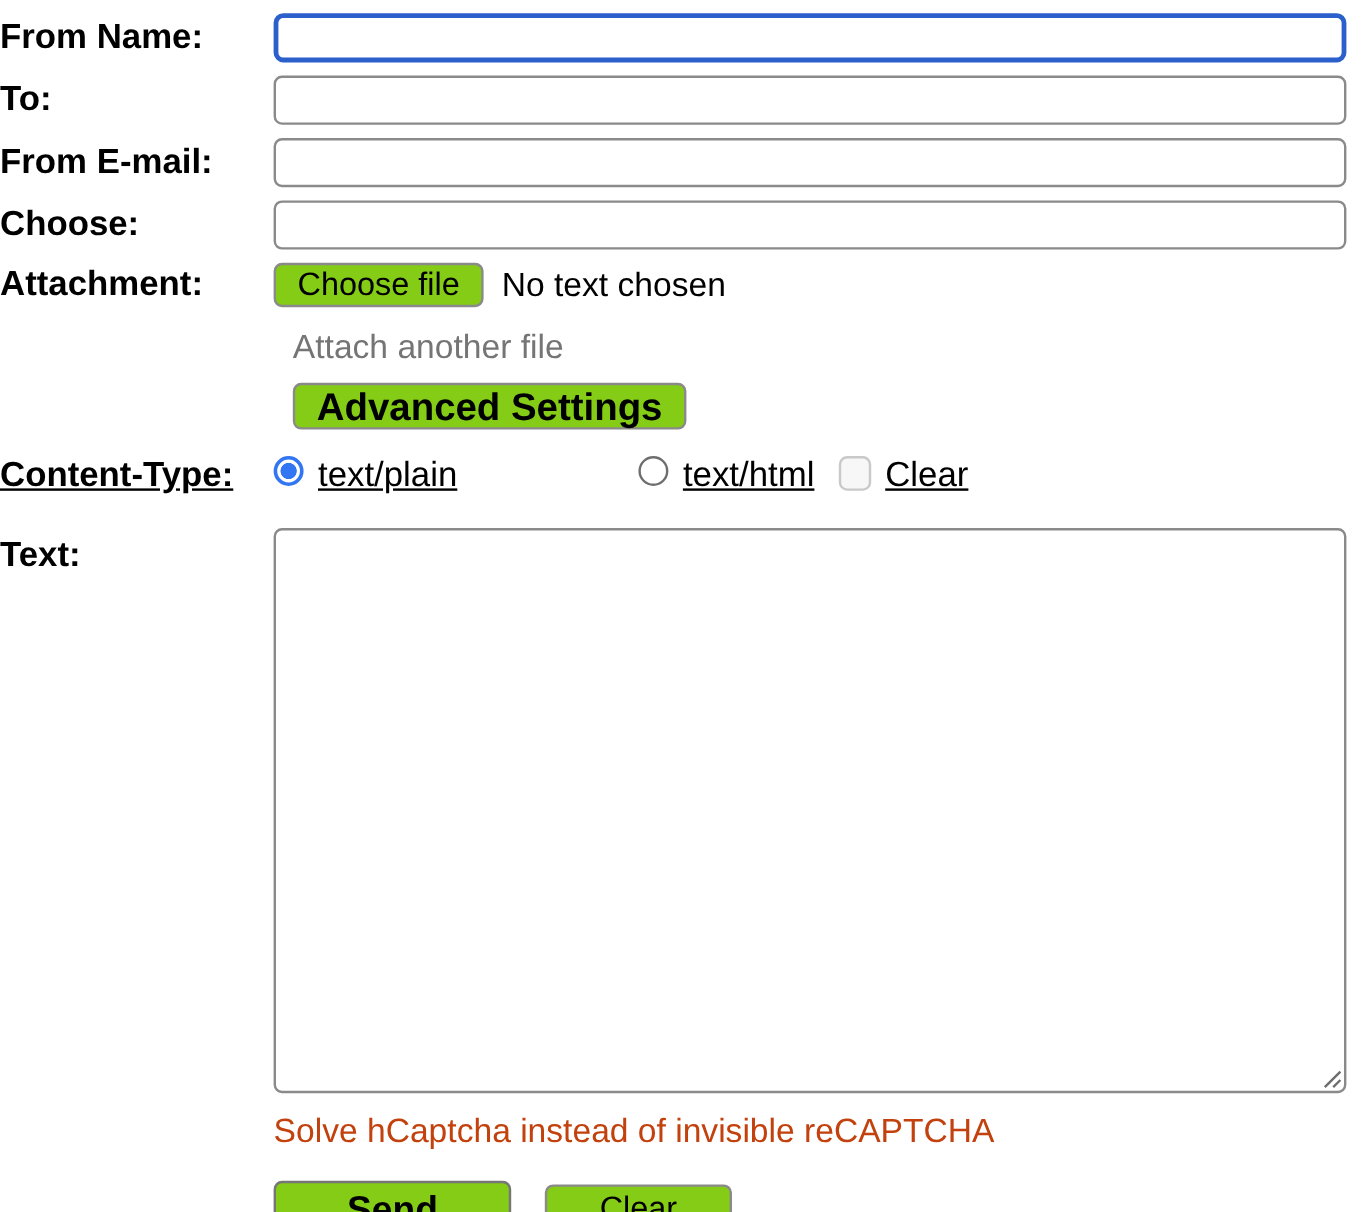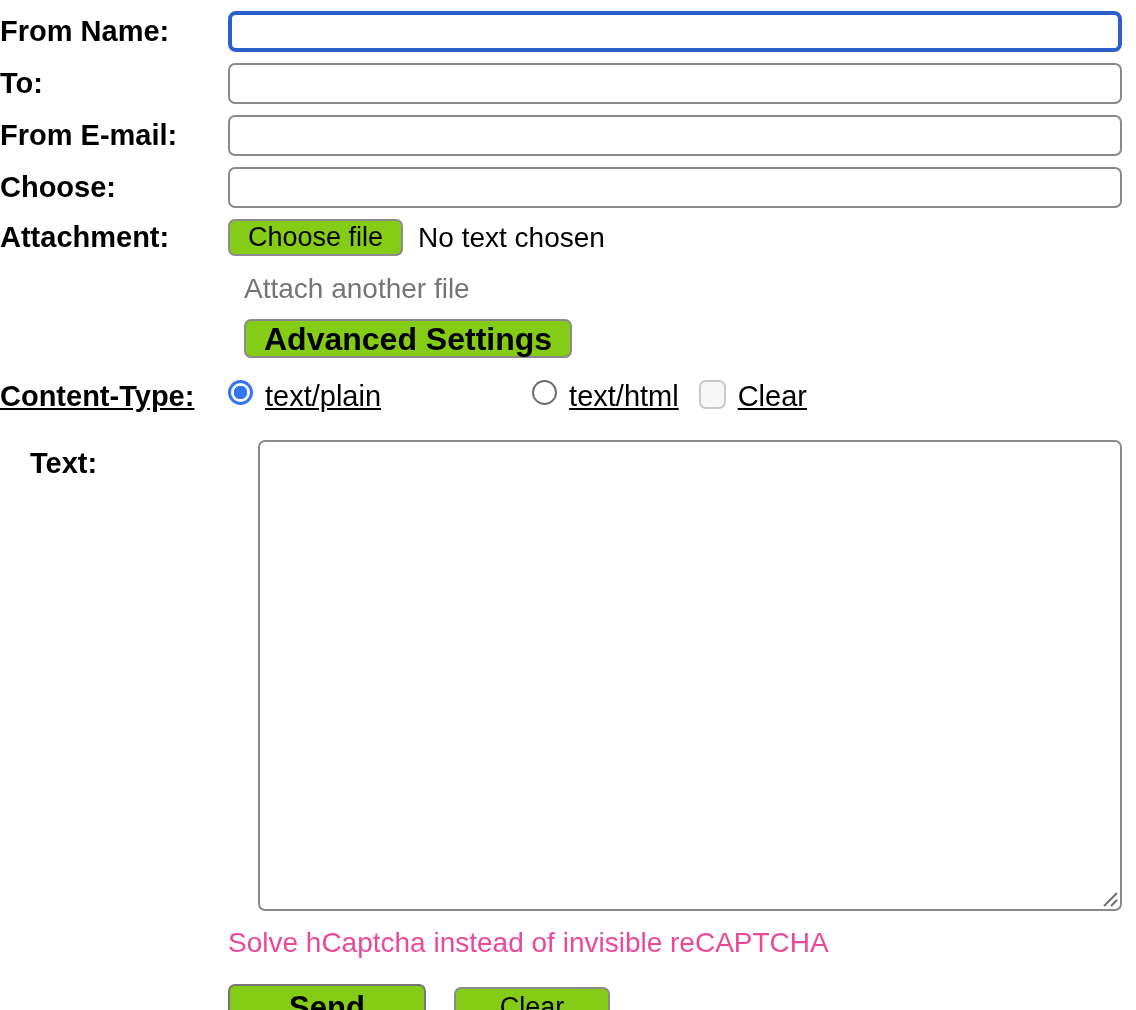--- a/index.html
+++ b/index.html
@@ -129,21 +129,21 @@
     background: #fff;
   }
   .resize-handle {
     position: absolute;
     right: 4px; bottom: 4px;
     width: 18px; height: 18px;
     pointer-events: none;
   }
 
   .captcha-note {
-    color: #ec4899;
+    color: #c2410c;
     font-size: 28px;
     margin-top: 16px;
     margin-bottom: 25px;
     cursor: pointer;
     width: fit-content;
   }
 
   .buttons { display: flex; align-items: center; gap: 28px; }
   .send-btn {
     width: 198px;
@@ -206,21 +206,21 @@
       <span class="opt-label">text/plain</span>
       <span class="gap-between-radios"></span>
       <input type="radio" name="ctype" style="">
       <span class="opt-label">text/html</span>
       <span class="gap-before-check"></span>
       <input type="checkbox" style="">
       <span class="opt-label">Clear</span>
     </div>
   </div>
 
-  <div class="row top-align" style="margin-bottom:0;padding-left:30px;">
+  <div class="row top-align" style="margin-bottom:0;">
     <div class="label">Text:</div>
     <div class="text-wrap">
       <textarea style=""></textarea>
       <svg class="resize-handle" viewBox="0 0 18 18">
         <line x1="4" y1="17" x2="17" y2="4" stroke="#6e6e6e" stroke-width="2"></line>
         <line x1="11" y1="17" x2="17" y2="11" stroke="#6e6e6e" stroke-width="2"></line>
       </svg>
     </div>
   </div>
 

